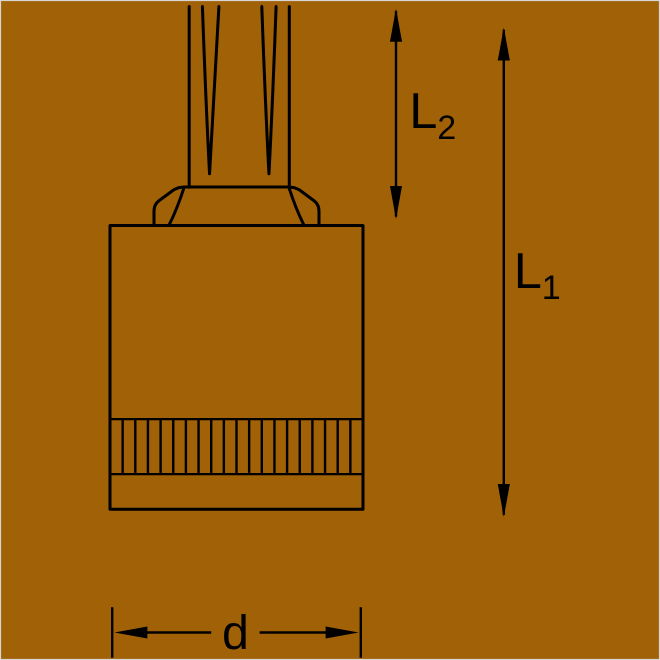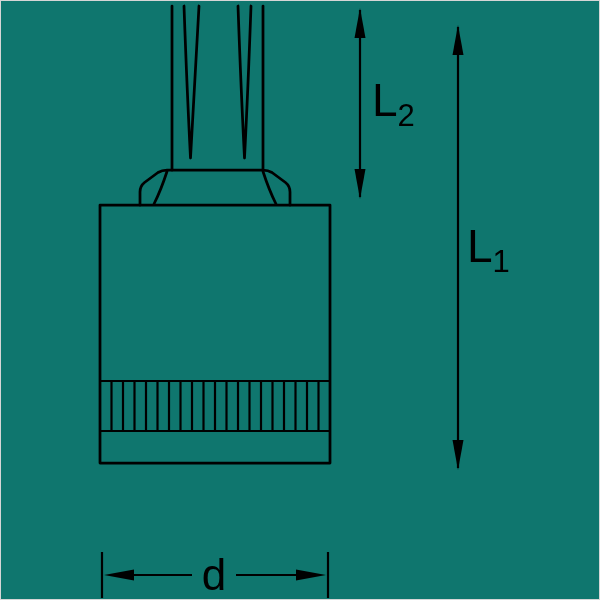--- a/index.html
+++ b/index.html
@@ -4,21 +4,21 @@
 <style>
   html, body {
     margin: 0;
     padding: 0;
     background: #ffffff;
   }
   .canvas {
     position: relative;
     width: 600px;
     height: 600px;
-    background: #0f766e;
+    background: #a16207;
     font-family: "Liberation Sans", sans-serif;
   }
   svg { display: block; }
   .stroke {
     fill: none;
     stroke: #000000;
     stroke-width: 2.75;
     stroke-linejoin: round;
     stroke-linecap: round;
   }

